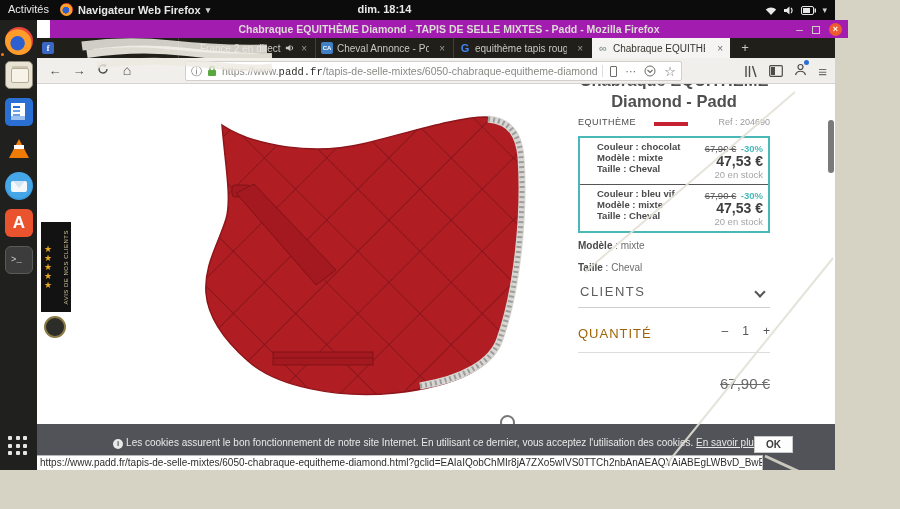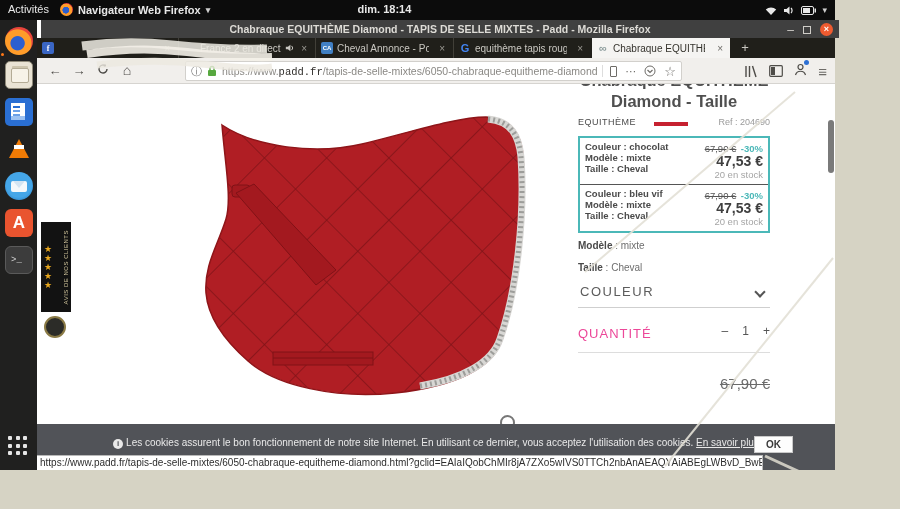--- a/index.html
+++ b/index.html
@@ -33,21 +33,21 @@
   .icon-tbird { background:radial-gradient(circle at 50% 45%, #45a6e8 0 60%, #1b6fb5 100%); border-radius:50%; }
   .icon-tbird:before { content:""; position:absolute; left:6px; top:9px; width:16px; height:11px; background:#f4f8fb; border-radius:2px; }
   .icon-tbird:after { content:""; position:absolute; left:8px; top:9px; border-left:6px solid transparent; border-right:6px solid transparent; border-top:7px solid #d3e4f2; }
   .icon-soft { background:#e9542f; border-radius:6px; color:#fff; font-weight:bold; font-size:17px; text-align:center; line-height:28px; }
   .icon-term { background:#3c3c3c; border-radius:6px; border:1px solid #5a5a5a; color:#d8d8d8; font-size:9px; line-height:26px; padding-left:5px; font-family:"Liberation Mono", monospace; }
   .icon-grid { left:8px; width:21px; height:21px; display:grid; grid-template-columns:repeat(3,1fr); gap:2px; }
   .icon-grid i { width:4px; height:4px; background:#e6e6e6; border-radius:1px; }
 
   
   .window { left:37px; top:20px; width:798px; height:450px; background:#fff; z-index:10; }
-  .titlebar { left:4px; top:0; width:100%; height:18px; background:#404040; color:#dddbd6; }
+  .titlebar { left:13px; top:0; width:100%; height:18px; background:#a21caf; color:#dddbd6; }
   .titlebar .title { width:100%; text-align:center; font-size:10.5px; font-weight:bold; line-height:18px; white-space:nowrap; }
   .winctl { top:3px; display:flex; gap:9px; right:6px; align-items:center; }
   .winctl .minb { color:#cfcdc8; font-size:12px; line-height:12px; }
   .winctl .maxb { width:8px; height:8px; border:1px solid #cfcdc8; }
   .winctl .closeb { width:13px; height:13px; border-radius:50%; background:#ef5b30; color:#fff; font-size:9px; line-height:13px; text-align:center; font-weight:bold; }
 
   .tabbar { left:0; top:18px; width:100%; height:20px; background:#201f1a; }
   .tab { top:0; height:20px; color:#c9c7c1; font-size:10px; display:flex; align-items:center; padding:0 5px; gap:4px; }
   .tab .tlabel { white-space:nowrap; overflow:hidden; max-width:92px; }
   .tab .tclose { margin-left:auto; color:#9b9993; font-size:10px; padding:0 2px; }
@@ -92,34 +92,34 @@
   .col { left:541px; top:0; width:192px; height:340px; color:#4a4a4a; }
   .ptitle { left:0; top:-14px; width:100%; text-align:center; font-size:16.5px; font-weight:bold; color:#4f4f4f; line-height:21px; }
   .brandrow { left:0; top:33px; width:100%; display:flex; justify-content:space-between; font-size:9px; }
   .brand { font-weight:normal; letter-spacing:.5px; color:#4a4a4a; }
   .refno { color:#9a9a9a; }
   .reddash { left:76px; top:38px; width:34px; height:4px; background:#c62130; }
   .destock { left:0; top:52px; width:192px; border:2px solid #4bb8b8; background:#fff; }
   .destock-h { background:#4bb8b8; color:#fff; font-size:9.5px; font-weight:bold; letter-spacing:1px; padding:2px 5px; height:15px; }
   .drow { display:flex; justify-content:space-between; padding:3px 5px 4px 5px; }
   .drow + .drow { border-top:1px solid #555; }
-  .dleft { font-size:9.5px; font-weight:bold; line-height:11px; color:#4a4a4a; white-space:nowrap; }
+  .dleft { font-size:9.5px; font-weight:bold; line-height:11px; color:#4a4a4a; white-space:nowrap;margin-left:12px; }
   .dright { text-align:right; line-height:11px; white-space:nowrap; }
   .dold { font-size:9.5px; color:#555; text-decoration:line-through; }
   .ddisc { font-size:9.5px; color:#4bb8b8; font-weight:bold; }
   .dprice { font-size:14px; font-weight:bold; color:#3f3f3f; line-height:15px; }
   .dstock { font-size:9.5px; color:#a5a5a5; }
   .attr { left:0; font-size:10px; color:#4a4a4a; }
   .attr b { font-weight:bold; }
   .attr span { color:#6e6e6e; }
   .selblock { left:0; top:196px; width:192px; height:28px; border-bottom:1px solid #cfcfcf; }
   .sellabel { font-size:13px; letter-spacing:1.5px; color:#5c5c5c; top:4px; left:2px; }
   .chev { right:6px; top:8px; width:8px; height:8px; border-right:2px solid #555; border-bottom:2px solid #555; transform:rotate(45deg); }
   .qtyrow { left:0; top:240px; width:192px; }
-  .qtylabel { font-size:13px; letter-spacing:1px; color:#ec4899; }
+  .qtylabel { font-size:13px; letter-spacing:1px; color:#a16207; }
   .stepper { position:absolute; right:0; top:0; font-size:12px; color:#555; display:flex; gap:14px; }
   .hr2 { left:0; top:268px; width:192px; border-top:1px solid #ddd; }
   .guide { left:0; top:273px; width:192px; text-align:right; font-size:9.5px; color:#6e6e6e; text-decoration:underline; }
   .oldprice { left:0; top:291px; width:192px; text-align:right; font-size:15px; color:#6a6a6a; text-decoration:line-through; }
   .bigprice { left:0; top:310px; font-size:26px; font-weight:bold; color:#434343; }
   .bigprice sup { font-size:9px; font-weight:bold; vertical-align:super; }
 
   
   .cookiebar { left:0; top:404px; width:798px; height:46px; background:#515358; color:#e9e9e9; z-index:15; }
   .cookiemsg { width:100%; top:13px; text-align:center; font-size:10px; }
@@ -304,21 +304,21 @@
       <rect x="133" y="257" width="100" height="13" fill="#a3191f" stroke="#801217"></rect>
       <line x1="133" y1="263" x2="233" y2="263" stroke="#801217" stroke-width="1"></line>
     </svg>
 
     <div class="abs zoomglass"></div>
     <div class="abs scrollthumb"></div>
 
     <div class="abs col">
       <div class="abs ptitle">
         <div>Chabraque EQUITHÈME</div>
-        <div>Diamond - Taille</div>
+        <div>Diamond - Padd</div>
       </div>
       <div class="abs brandrow">
         <span class="brand">EQUITHÈME</span>
         <span class="refno">Ref : 204690</span>
       </div>
       <div class="abs reddash"></div>
 
       <div class="abs destock">
         <div class="drow">
           <div class="dleft">
@@ -347,21 +347,21 @@
       </div>
 
       <div class="abs attr" style="top:156px">
         <b>Modèle</b> <span>: mixte</span>
       </div>
       <div class="abs attr" style="top:178px">
         <b>Taille</b> <span>: Cheval</span>
       </div>
 
       <div class="abs selblock">
-        <span class="abs sellabel">COULEUR</span>
+        <span class="abs sellabel">CLIENTS</span>
         <span class="abs chev"></span>
       </div>
 
       <div class="abs qtyrow">
         <span class="qtylabel">QUANTITÉ</span>
         <span class="stepper">
           <span>–</span>
           <span>1</span>
           <span>+</span>
         </span>

